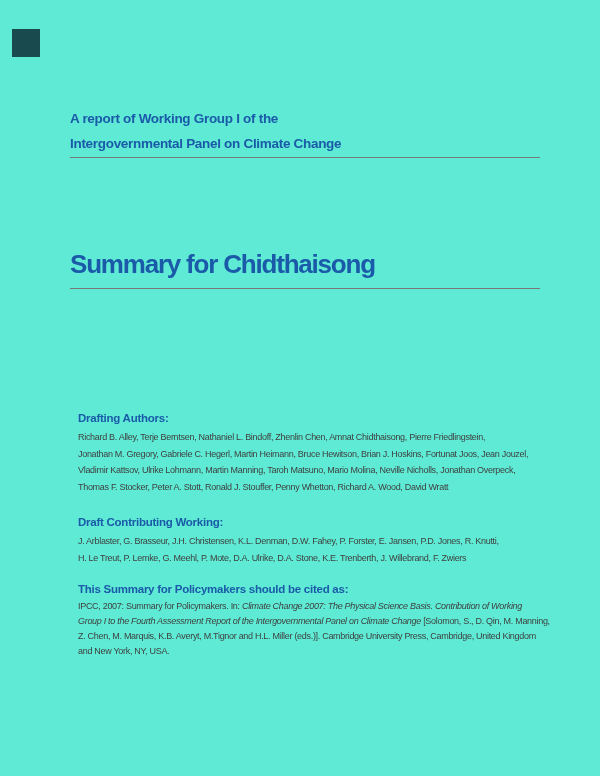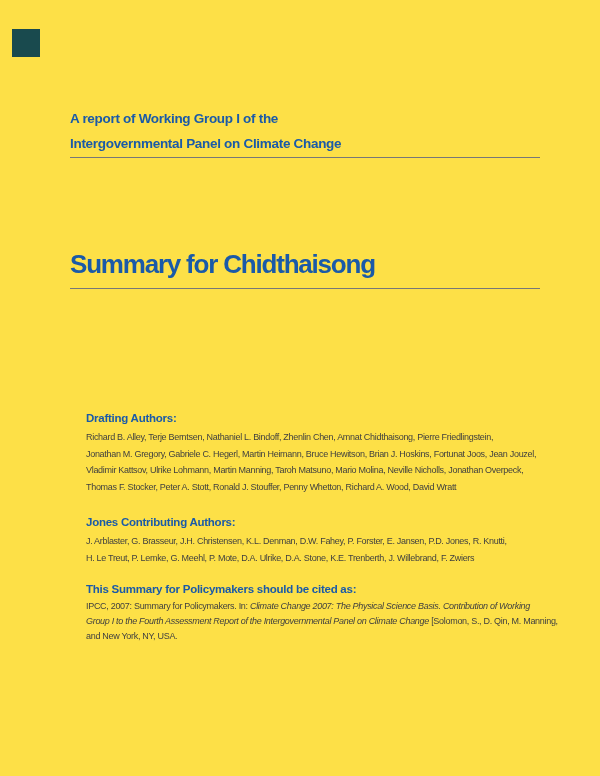--- a/index.html
+++ b/index.html
@@ -4,21 +4,21 @@
 <style>
   html, body {
     margin: 0;
     padding: 0;
     background: #ffffff;
   }
   .page {
     position: relative;
     width: 600px;
     height: 776px;
-    background: #fde047;
+    background: #5eead4;
     overflow: hidden;
     font-family: "Liberation Sans", sans-serif;
   }
   .corner-square {
     position: absolute;
     left: 12px;
     top: 29px;
     width: 28px;
     height: 28px;
     background: #194a4e;
@@ -47,21 +47,21 @@
     top: 247px;
     margin: 0;
     color: #1a5aa8;
     font-weight: bold;
     font-size: 26px;
     letter-spacing: -1.2px;
     line-height: 34px;
     white-space: nowrap;
   }
 
-  .section { position: absolute; left: 86px; width: 470px; }
+  .section { position: absolute; left: 78px; width: 470px; }
   .section h2 {
     margin: 0;
     color: #1a5aa8;
     font-weight: bold;
     font-size: 11.5px;
     letter-spacing: -0.25px;
     line-height: 16px;
   }
   .section .lines { margin-top: 3px; }
   .line {
@@ -101,29 +101,30 @@
     <h2>Drafting Authors:</h2>
     <div class="lines">
       <div class="line">Richard B. Alley, Terje Berntsen, Nathaniel L. Bindoff, Zhenlin Chen, Amnat Chidthaisong, Pierre Friedlingstein,</div>
       <div class="line">Jonathan M. Gregory, Gabriele C. Hegerl, Martin Heimann, Bruce Hewitson, Brian J. Hoskins, Fortunat Joos, Jean Jouzel,</div>
       <div class="line">Vladimir Kattsov, Ulrike Lohmann, Martin Manning, Taroh Matsuno, Mario Molina, Neville Nicholls, Jonathan Overpeck,</div>
       <div class="line">Thomas F. Stocker, Peter A. Stott, Ronald J. Stouffer, Penny Whetton, Richard A. Wood, David Wratt</div>
     </div>
   </div>
 
   <div class="section sec-contributing">
-    <h2>Jones Contributing Authors:</h2>
+    <h2>Draft Contributing Working:</h2>
     <div class="lines">
       <div class="line">J. Arblaster, G. Brasseur, J.H. Christensen, K.L. Denman, D.W. Fahey, P. Forster, E. Jansen, P.D. Jones, R. Knutti,</div>
       <div class="line">H. Le Treut, P. Lemke, G. Meehl, P. Mote, D.A. Ulrike, D.A. Stone, K.E. Trenberth, J. Willebrand, F. Zwiers</div>
     </div>
   </div>
 
   <div class="section citation sec-citation">
     <h2>This Summary for Policymakers should be cited as:</h2>
     <div class="lines">
       <div class="line"><span>IPCC, 2007: Summary for Policymakers. In: </span><em>Climate Change 2007: The Physical Science Basis. Contribution of Working</em></div>
       <div class="line"><em>Group I to the Fourth Assessment Report of the Intergovernmental Panel on Climate Change</em><span> [Solomon, S., D. Qin, M. Manning,</span></div>
+      <div class="line">Z. Chen, M. Marquis, K.B. Averyt, M.Tignor and H.L. Miller (eds.)]. Cambridge University Press, Cambridge, United Kingdom</div>
       <div class="line">and New York, NY, USA.</div>
     </div>
   </div>
 
 </div>
 
 </body></html>

